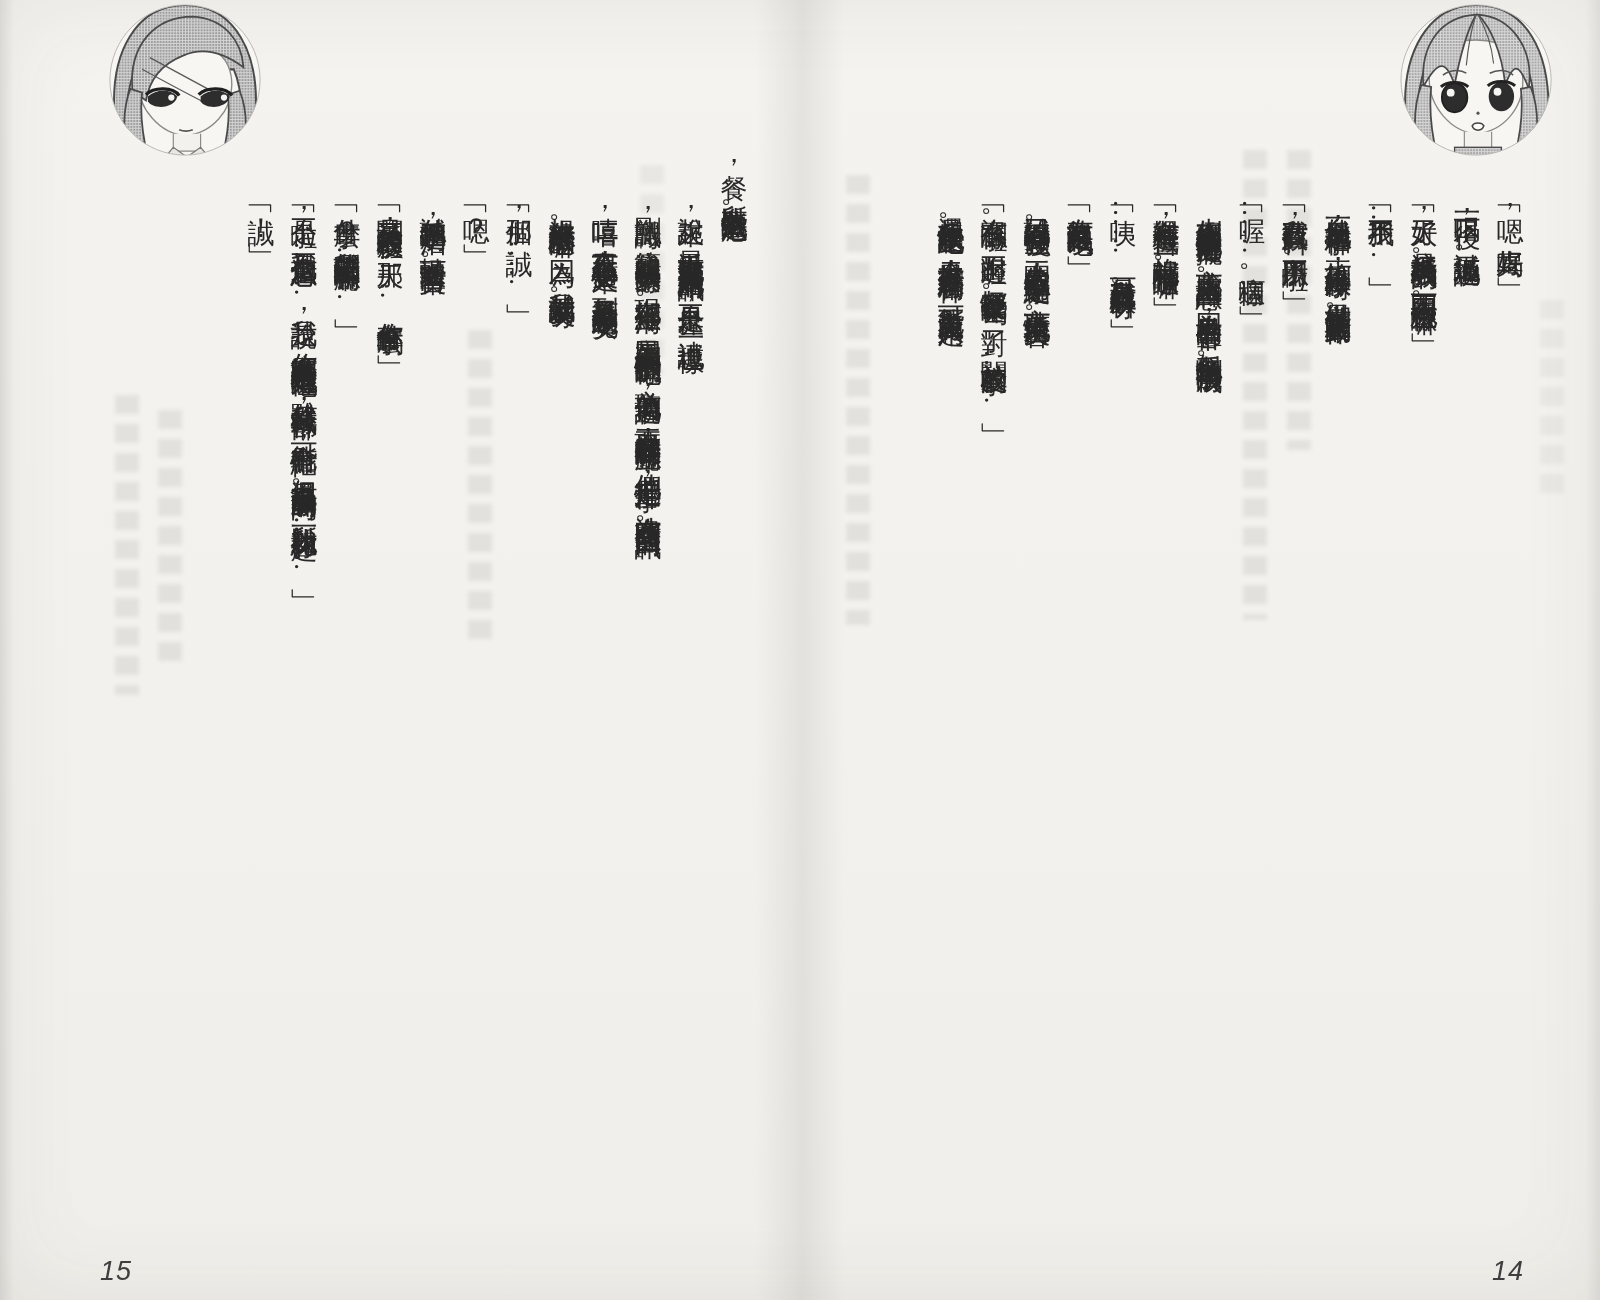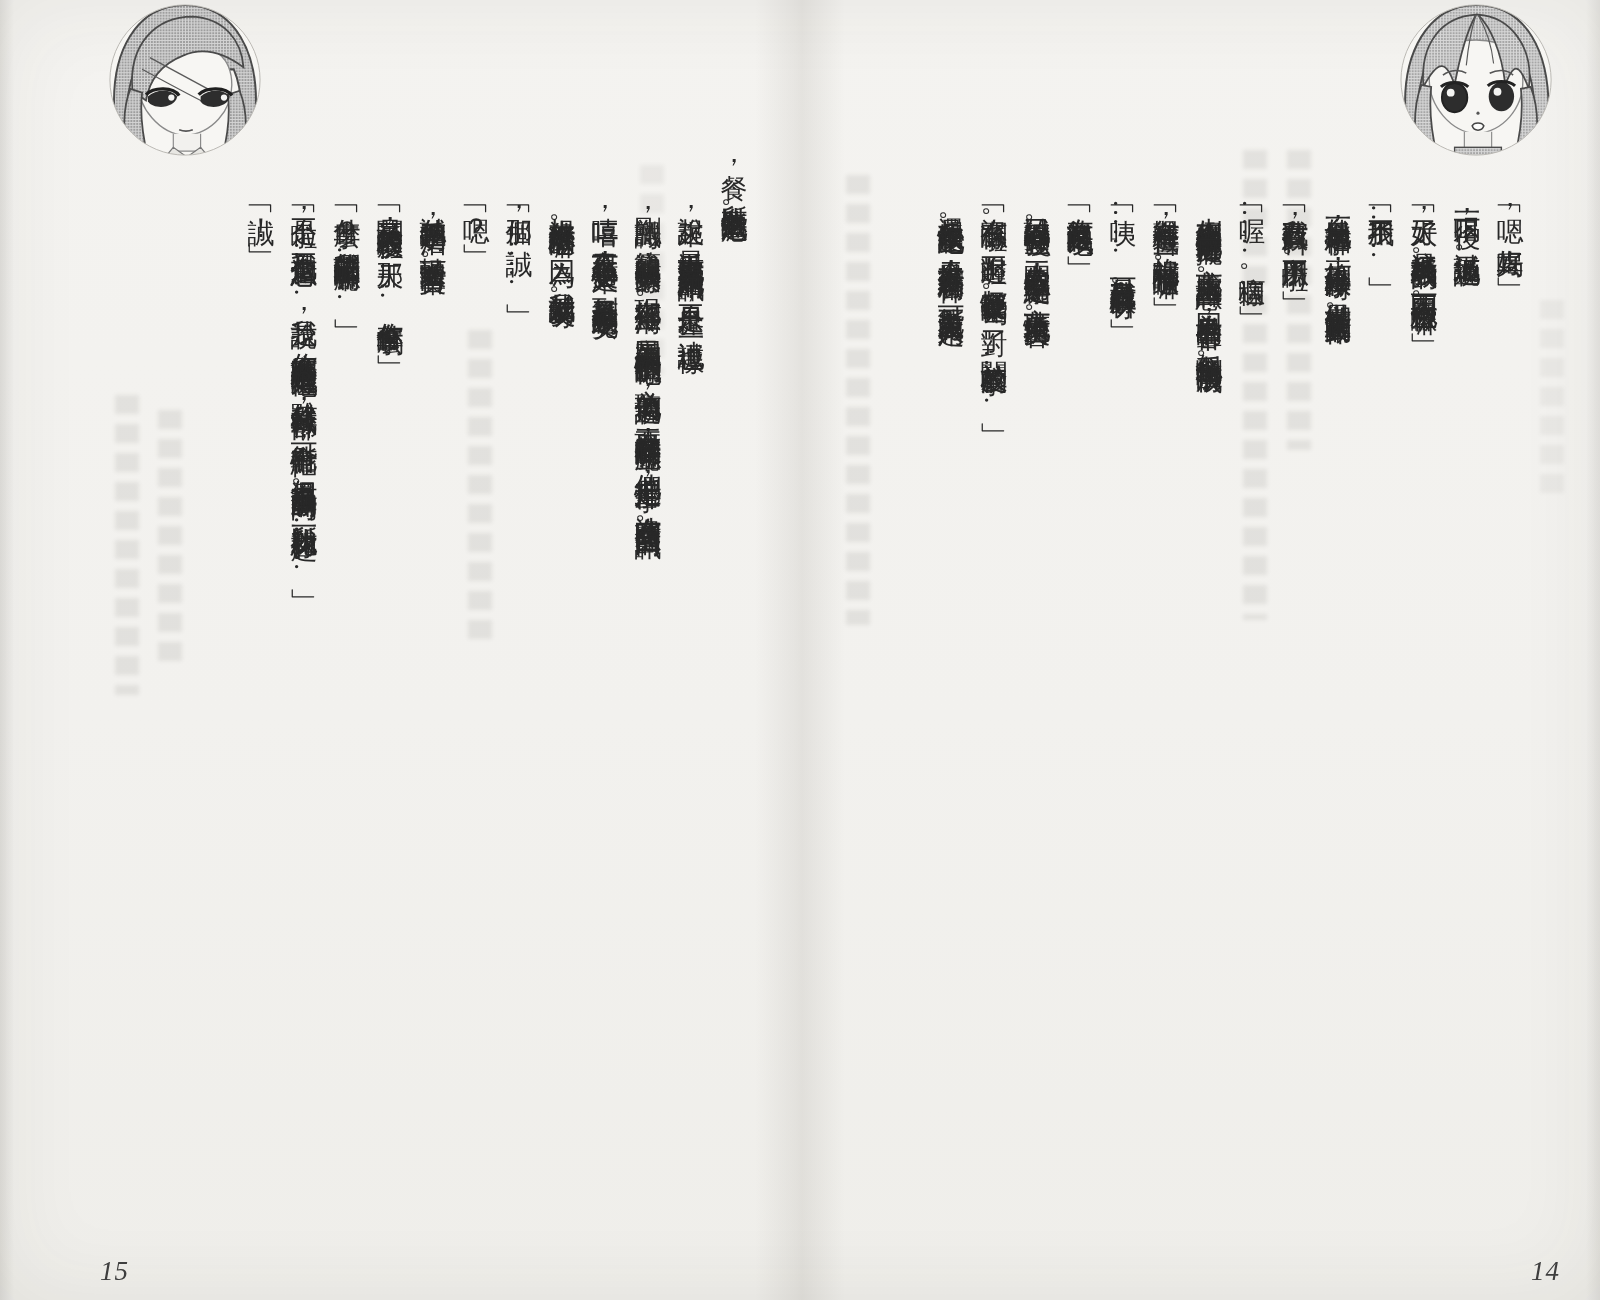--- a/index.html
+++ b/index.html
@@ -36,24 +36,24 @@
   .vtext p.noindent{text-indent:0;}
 
   
   .portrait{position:absolute;pointer-events:none;}
   .portrait-left{left:107px;top:2px;width:156px;height:158px;}
   .portrait-right{left:600px;top:2px;width:156px;height:158px;}
 
   
   .pagenum{
     position:absolute;font-style:italic;font-size:27px;color:#3e3e3e;
-    font-family:Liberation Serif, serif;letter-spacing:1px;
+    font-family:Liberation Sans, sans-serif;letter-spacing:1px;
   }
   .pagenum-left{left:100px;top:1256px;}
-  .pagenum-right{left:731px;top:1256px;}
+  .pagenum-right{left:692px;top:1256px;}
 
   
   .bleed{
     position:absolute;width:24px;opacity:.13;filter:blur(2px);
     background:repeating-linear-gradient(to bottom,rgba(75,72,66,.75) 0 19px,rgba(75,72,66,0) 19px 29px);
     pointer-events:none;
   }
   .b1{left:115px;top:395px;height:300px;}
   .b2{left:158px;top:410px;height:260px;}
   .b3{left:468px;top:330px;height:310px;}

